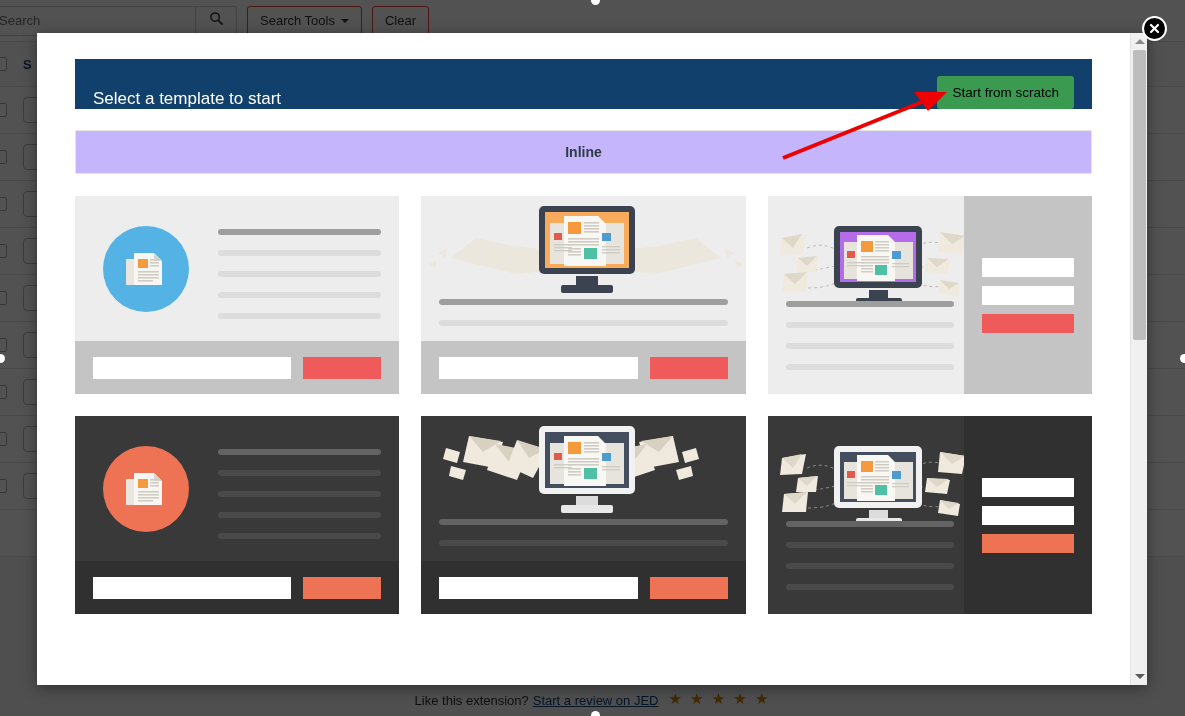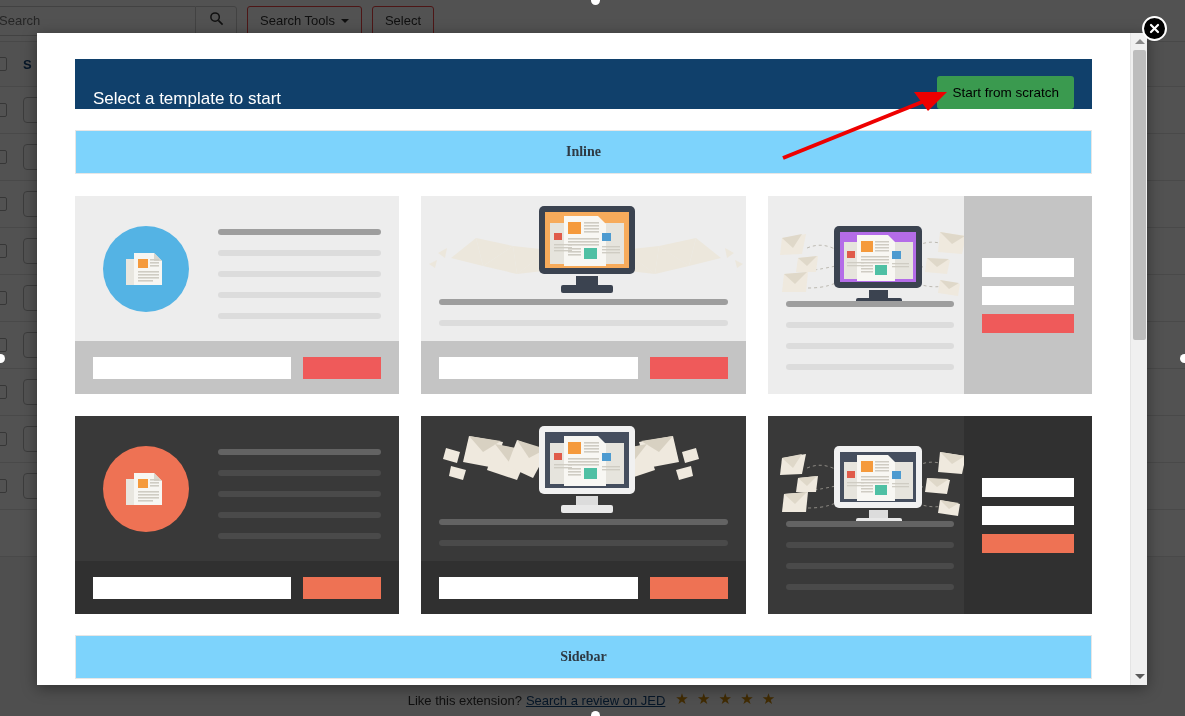--- a/index.html
+++ b/index.html
@@ -96,23 +96,23 @@
   }
   .modal-head h2 {
     margin: 0; font-size: 17px; color: #ffffff; font-weight: normal;
   }
   .btn-scratch {
     background: #3a9a4f; color: #000000; border: none; border-radius: 3px;
     font-size: 13.5px; padding: 9px 15px; cursor: pointer; font-family: inherit;
   }
 
   .section-head {
-    margin-top: 21px; height: 44px; background: #7dd3fc; border: 1px solid #e6e6e6;
+    margin-top: 21px; height: 44px; background: #c4b5fd; border: 1px solid #e6e6e6;
     display: flex; align-items: center; justify-content: center;
-    font-size: 14px; font-weight: bold; color: #2e3a44; font-family: Liberation Serif, serif;
+    font-size: 14px; font-weight: bold; color: #2e3a44;
   }
 
   .grid {
     display: grid; grid-template-columns: repeat(3, 1fr); gap: 22px 22px;
     margin-top: 22px;
   }
   .tpl {
     height: 198px; position: relative; overflow: hidden; cursor: pointer;
     background: #ededed;
   }
@@ -199,21 +199,21 @@
                 <line x1="10" y1="10" x2="14.5" y2="14.5" stroke="#333" stroke-width="1.8"></line>
               </svg>
           </span>
         </div>
       </div>
       <div class="bg-btn">
         <span>Search Tools</span>
         <span class="caret"></span>
       </div>
       <div class="bg-btn">
-        <span>Select</span>
+        <span>Clear</span>
       </div>
     </div>
 
     <div class="bg-table">
       <div class="bg-row header">
         <div class="bg-cb"></div>
         <div class="bg-head-label">S</div>
       </div>
       <div class="bg-row">
           <div class="bg-cb"></div>
@@ -250,21 +250,21 @@
       <div class="bg-row">
           <div class="bg-cb"></div>
           <div class="bg-chip"></div>
         </div>
     </div>
 
     <div class="bg-footer">
       <div class="fline">Convert Forms v2.0.11-RC2 Pro</div>
       <div class="fline2">
         <span>Like this extension?</span>
-        <a href="#">Search a review on JED</a>
+        <a href="#">Start a review on JED</a>
         <span class="stars">★ ★ ★ ★ ★</span>
       </div>
     </div>
   </div>
 
   <div class="overlay"></div>
 
   <div class="dot" style="left:591px; top:-4px;"></div>
   <div class="dot" style="left:-4px; top:354px;"></div>
   <div class="dot" style="left:1180px; top:354px;"></div>
@@ -608,21 +608,20 @@
               </div>
             </div>
             <div class="sidecol">
               <div class="inp"></div>
               <div class="inp"></div>
               <div class="sub"></div>
             </div>
           </div>
         </div>
 
-        <div class="section-head">Sidebar</div>
 
       </div>
     </div>
 
     <div class="scrollbar">
       <div class="sb-arrow up">
         <span class="tri-up"></span>
       </div>
       <div class="sb-thumb"></div>
       <div class="sb-arrow down">

